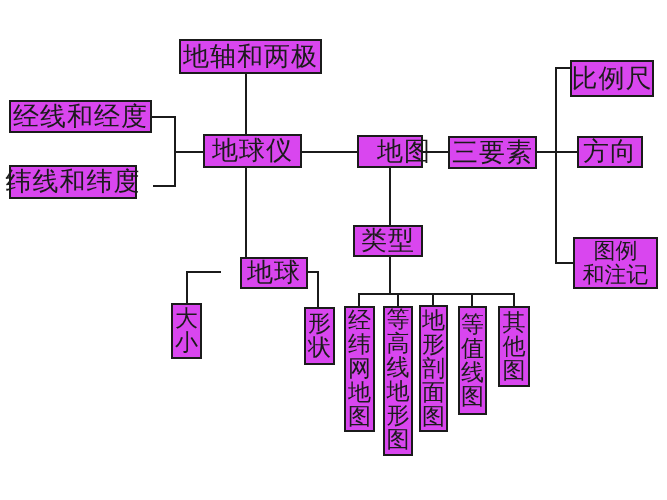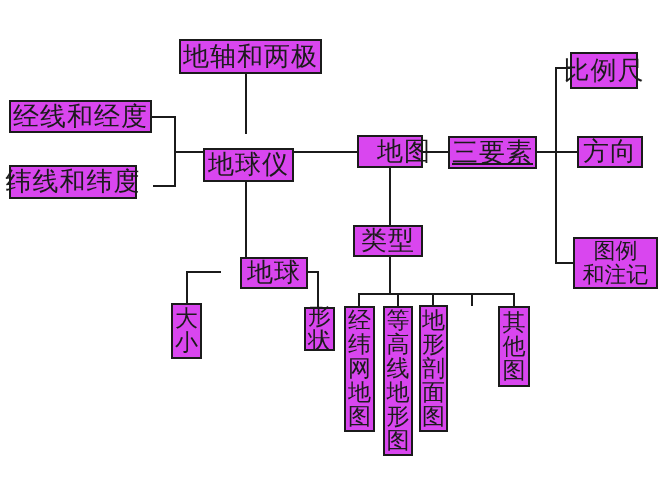--- a/index.html
+++ b/index.html
@@ -58,29 +58,30 @@
   <div class="line" style="left:358px;top:293px;width:157px;height:2px;"></div>
   <div class="line" style="left:358px;top:293px;width:2px;height:13px;"></div>
   <div class="line" style="left:397px;top:293px;width:2px;height:13px;"></div>
   <div class="line" style="left:432px;top:293px;width:2px;height:13px;"></div>
   <div class="line" style="left:471px;top:293px;width:2px;height:13px;"></div>
   <div class="line" style="left:513px;top:293px;width:2px;height:13px;"></div>
 
   <div class="box" style="left:179px;top:39px;width:143px;height:35px;">地轴和两极</div>
   <div class="box" style="left:9px;top:100px;width:143px;height:33px;">经线和经度</div>
   <div class="box" style="left:9px;top:165px;width:128px;height:34px;">纬线和纬度</div>
-  <div class="box" style="left:203px;top:134px;width:91px;height:34px;margin-top:14px;">地球仪</div>
+  <div class="box" style="left:203px;top:134px;width:99px;height:34px;">地球仪</div>
   <div class="box" style="left:357px;top:135px;width:66px;height:33px;padding-left:28px;">地图</div>
-  <div class="box" style="left:448px;top:136px;width:89px;height:33px;text-decoration:underline;">三要素</div>
-  <div class="box" style="left:570px;top:52px;width:68px;height:37px;">比例尺</div>
+  <div class="box" style="left:448px;top:136px;width:89px;height:33px;">三要素</div>
+  <div class="box" style="left:570px;top:60px;width:84px;height:37px;">比例尺</div>
   <div class="box" style="left:577px;top:136px;width:66px;height:32px;">方向</div>
   <div class="box multi" style="left:573px;top:237px;width:85px;height:52px;">图例
 和注记</div>
   <div class="box" style="left:220px;top:257px;width:68px;height:32px;margin-left:20px;">地球</div>
   <div class="box vbox" style="left:171px;top:303px;width:31px;height:56px;">大小</div>
-  <div class="box vbox" style="left:304px;top:307px;width:31px;height:44px;">形状</div>
+  <div class="box vbox" style="left:304px;top:307px;width:31px;height:58px;">形状</div>
   <div class="box vbox" style="left:344px;top:306px;width:31px;height:126px;">经纬网地图</div>
   <div class="box" style="left:353px;top:225px;width:70px;height:32px;">类型</div>
-  <div class="box vbox" style="left:383px;top:306px;width:30px;height:150px;">等高线地形图</div>
+  <div class="box vbox" style="left:383px;top:306px;width:30px;height:150px;font-family:Liberation Mono, monospace;">等高线地形图</div>
   <div class="box vbox" style="left:419px;top:305px;width:29px;height:127px;">地形剖面图</div>
+  <div class="box vbox" style="left:458px;top:306px;width:29px;height:109px;">等值线图</div>
   <div class="box vbox" style="left:498px;top:306px;width:32px;height:81px;">其他图</div>
 
 </div>
 
 </body></html>

